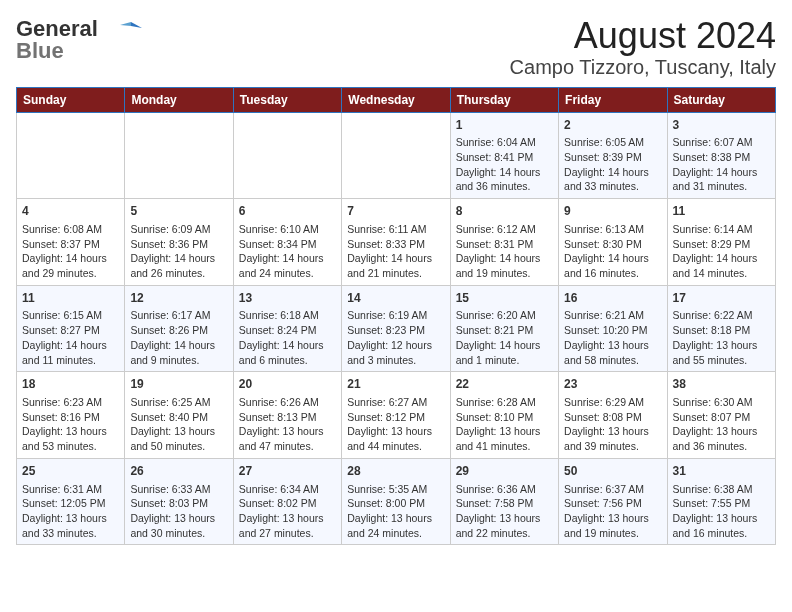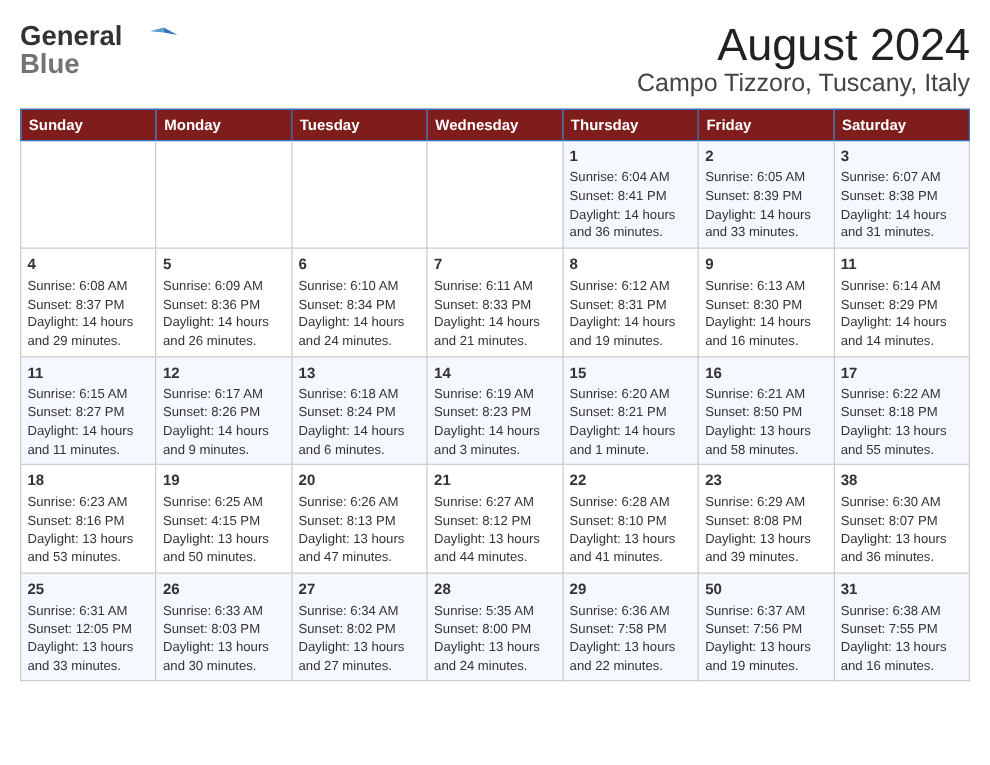--- a/index.html
+++ b/index.html
@@ -190,52 +190,52 @@
         <td>
           <span class="day-num">13</span>
           <div>Sunrise: 6:18 AM</div>
           <div>Sunset: 8:24 PM</div>
           <div>Daylight: 14 hours and 6 minutes.</div>
         </td>
         <td>
           <span class="day-num">14</span>
           <div>Sunrise: 6:19 AM</div>
           <div>Sunset: 8:23 PM</div>
-          <div>Daylight: 14 hours and 3 minutes.</div>
+          <div>Daylight: 12 hours and 3 minutes.</div>
         </td>
         <td>
           <span class="day-num">15</span>
           <div>Sunrise: 6:20 AM</div>
           <div>Sunset: 8:21 PM</div>
           <div>Daylight: 14 hours and 1 minute.</div>
         </td>
         <td>
           <span class="day-num">16</span>
           <div>Sunrise: 6:21 AM</div>
-          <div>Sunset: 8:50 PM</div>
+          <div>Sunset: 10:20 PM</div>
           <div>Daylight: 13 hours and 58 minutes.</div>
         </td>
         <td>
           <span class="day-num">17</span>
           <div>Sunrise: 6:22 AM</div>
           <div>Sunset: 8:18 PM</div>
           <div>Daylight: 13 hours and 55 minutes.</div>
         </td>
       </tr>
       <tr>
         <td>
           <span class="day-num">18</span>
           <div>Sunrise: 6:23 AM</div>
           <div>Sunset: 8:16 PM</div>
           <div>Daylight: 13 hours and 53 minutes.</div>
         </td>
         <td>
           <span class="day-num">19</span>
           <div>Sunrise: 6:25 AM</div>
-          <div>Sunset: 4:15 PM</div>
+          <div>Sunset: 8:40 PM</div>
           <div>Daylight: 13 hours and 50 minutes.</div>
         </td>
         <td>
           <span class="day-num">20</span>
           <div>Sunrise: 6:26 AM</div>
           <div>Sunset: 8:13 PM</div>
           <div>Daylight: 13 hours and 47 minutes.</div>
         </td>
         <td>
           <span class="day-num">21</span>

